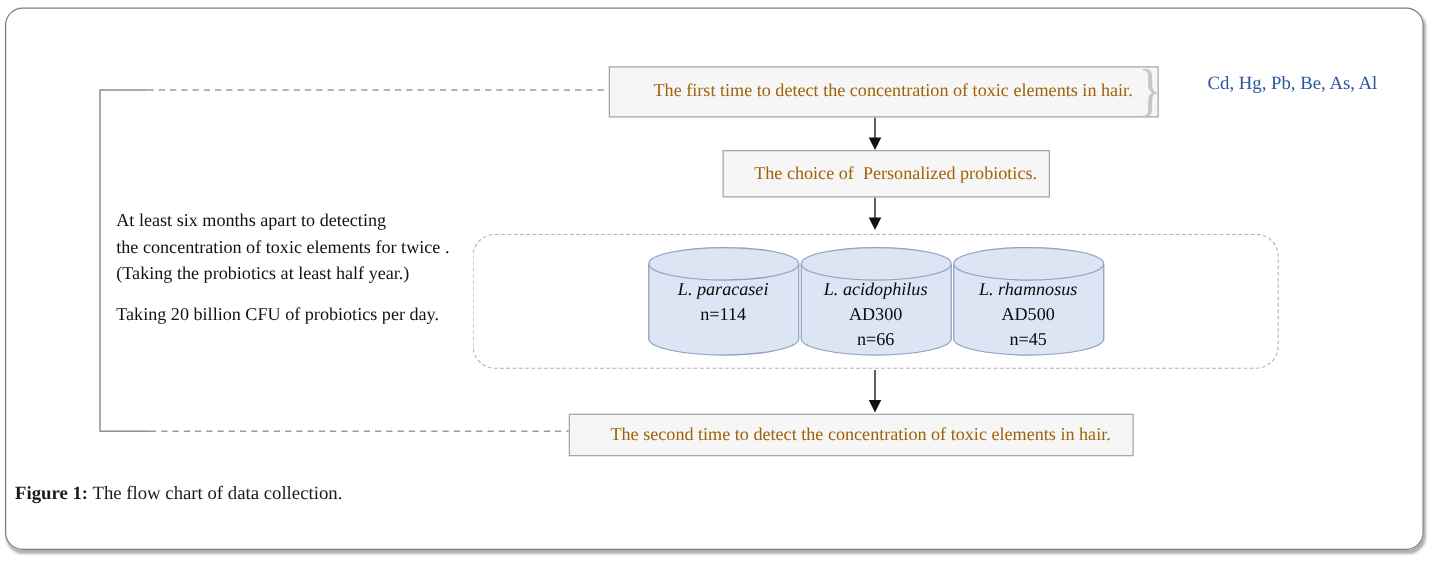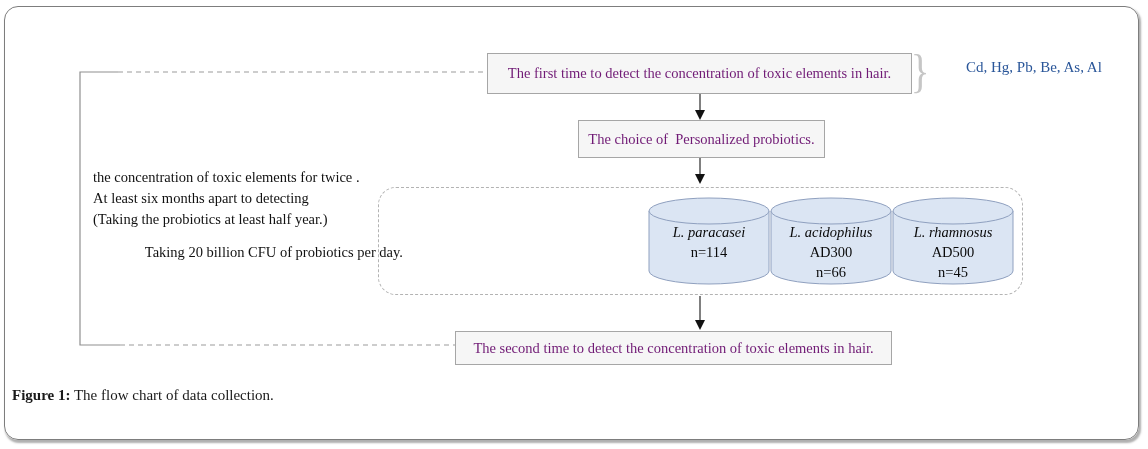--- a/index.html
+++ b/index.html
@@ -10,40 +10,40 @@
   .frame{
     position:absolute;left:4px;top:6px;width:1133px;height:432px;
     border:1px solid #7d7d7d;border-radius:14px;
     box-shadow:1.5px 2.5px 2px rgba(110,110,110,.55);
     background:transparent;
   }
   .connectors{position:absolute;left:0;top:0;width:1148px;height:449px;}
   .stepbox{
     position:absolute;background:#f6f6f6;border:1px solid #a6a6a6;
     display:flex;align-items:center;justify-content:center;
-    font-size:14.5px;white-space:pre;color:#701a75;
+    font-size:14.5px;white-space:pre;color:#a16207;padding-left:15px;
   }
   .box1{left:487px;top:53px;width:423px;height:39px;}
   .box2{left:578px;top:120px;width:245px;height:36px;}
   .box3{left:455px;top:331px;width:435px;height:32px;}
   .brace{
     position:absolute;left:909px;top:48px;height:48px;
     font-size:46px;line-height:48px;color:#c6c6c6;
     transform:scaleX(.85);font-family:"Liberation Serif",serif;
   }
   .elements{
     position:absolute;left:938px;top:59px;font-size:15px;color:#2a5699;white-space:pre;margin-left:28px;
   }
   .note{position:absolute;left:93px;top:167px;width:310px;font-size:14.5px;line-height:21px;}
   .note .nl{white-space:pre;}
-  .note .nl.gap{margin-top:12px;text-align:right;}
+  .note .nl.gap{margin-top:12px;}
   .probiotics{
     position:absolute;left:378px;top:187px;width:645px;height:108px;
     border:1px dashed #b3b3b3;border-radius:18px;
-    display:flex;justify-content:flex-end;align-items:center;
+    display:flex;justify-content:center;align-items:center;
     padding:0 8px;box-sizing:border-box;
   }
   .cyl{position:relative;width:122px;height:88px;}
   .cyl svg{position:absolute;left:0;top:0;}
   .cyltext{
     position:absolute;left:0;top:25px;width:122px;text-align:center;
     font-size:14.5px;line-height:20px;color:#090909;
   }
   .species{font-style:italic;}
   .caption{position:absolute;left:12px;top:387px;font-size:15px;color:#1a1a1a;}
@@ -76,22 +76,22 @@
 
   <div class="stepbox box1">The first time to detect the concentration of toxic elements in hair.</div>
 
   <div class="brace">}</div>
 
   <div class="elements">Cd, Hg, Pb, Be, As, Al</div>
 
   <div class="stepbox box2">The choice of  Personalized probiotics.</div>
 
   <div class="note">
+    <div class="nl">At least six months apart to detecting</div>
     <div class="nl">the concentration of toxic elements for twice .</div>
-    <div class="nl">At least six months apart to detecting</div>
     <div class="nl">(Taking the probiotics at least half year.)</div>
     <div class="nl gap">Taking 20 billion CFU of probiotics per day.</div>
   </div>
 
   <div class="probiotics">
 
     <div class="cyl">
       <svg width="122" height="88" viewBox="0 0 122 88">
         <path d="M1,14 V74 A60,13 0 0 0 121,74 V14" fill="#dbe5f3" stroke="#8fa0bf" stroke-width="1"></path>
         <ellipse cx="61" cy="14" rx="60" ry="13" fill="#dbe5f3" stroke="#8fa0bf" stroke-width="1"></ellipse>

